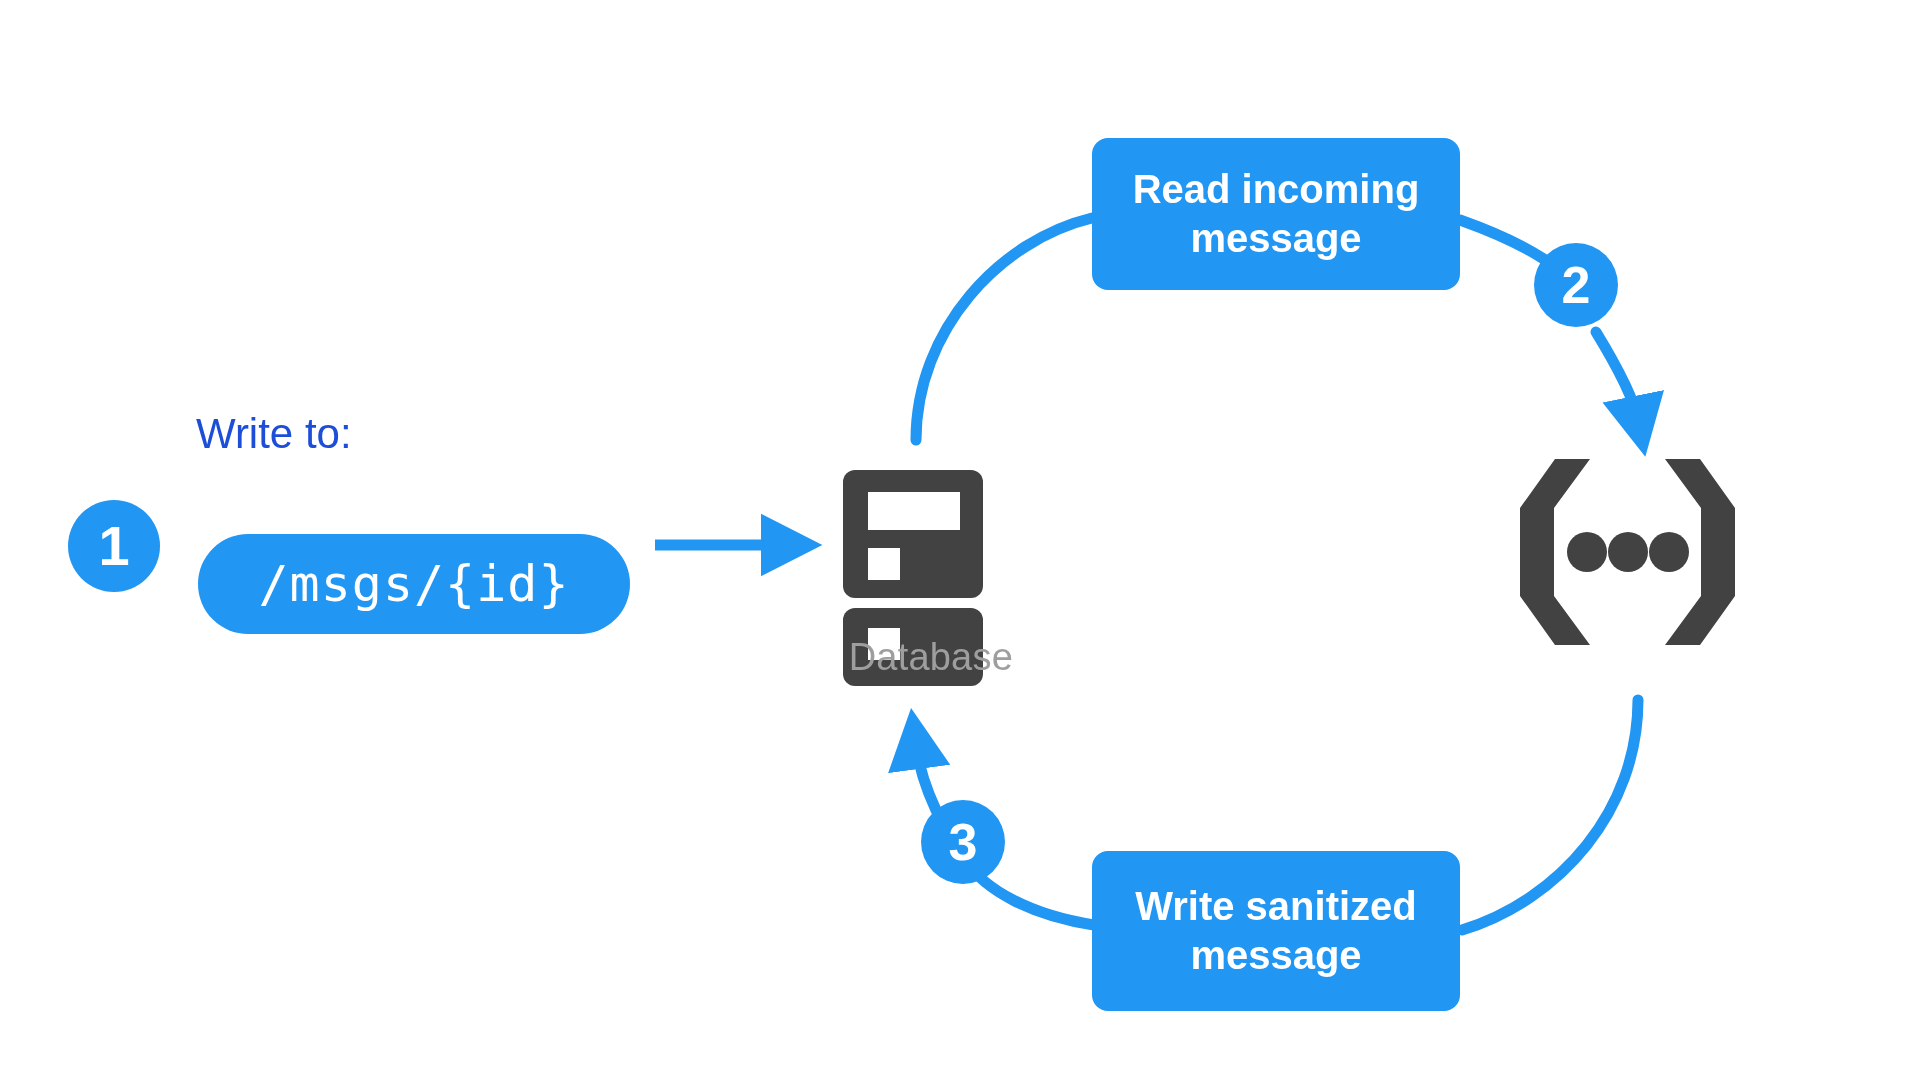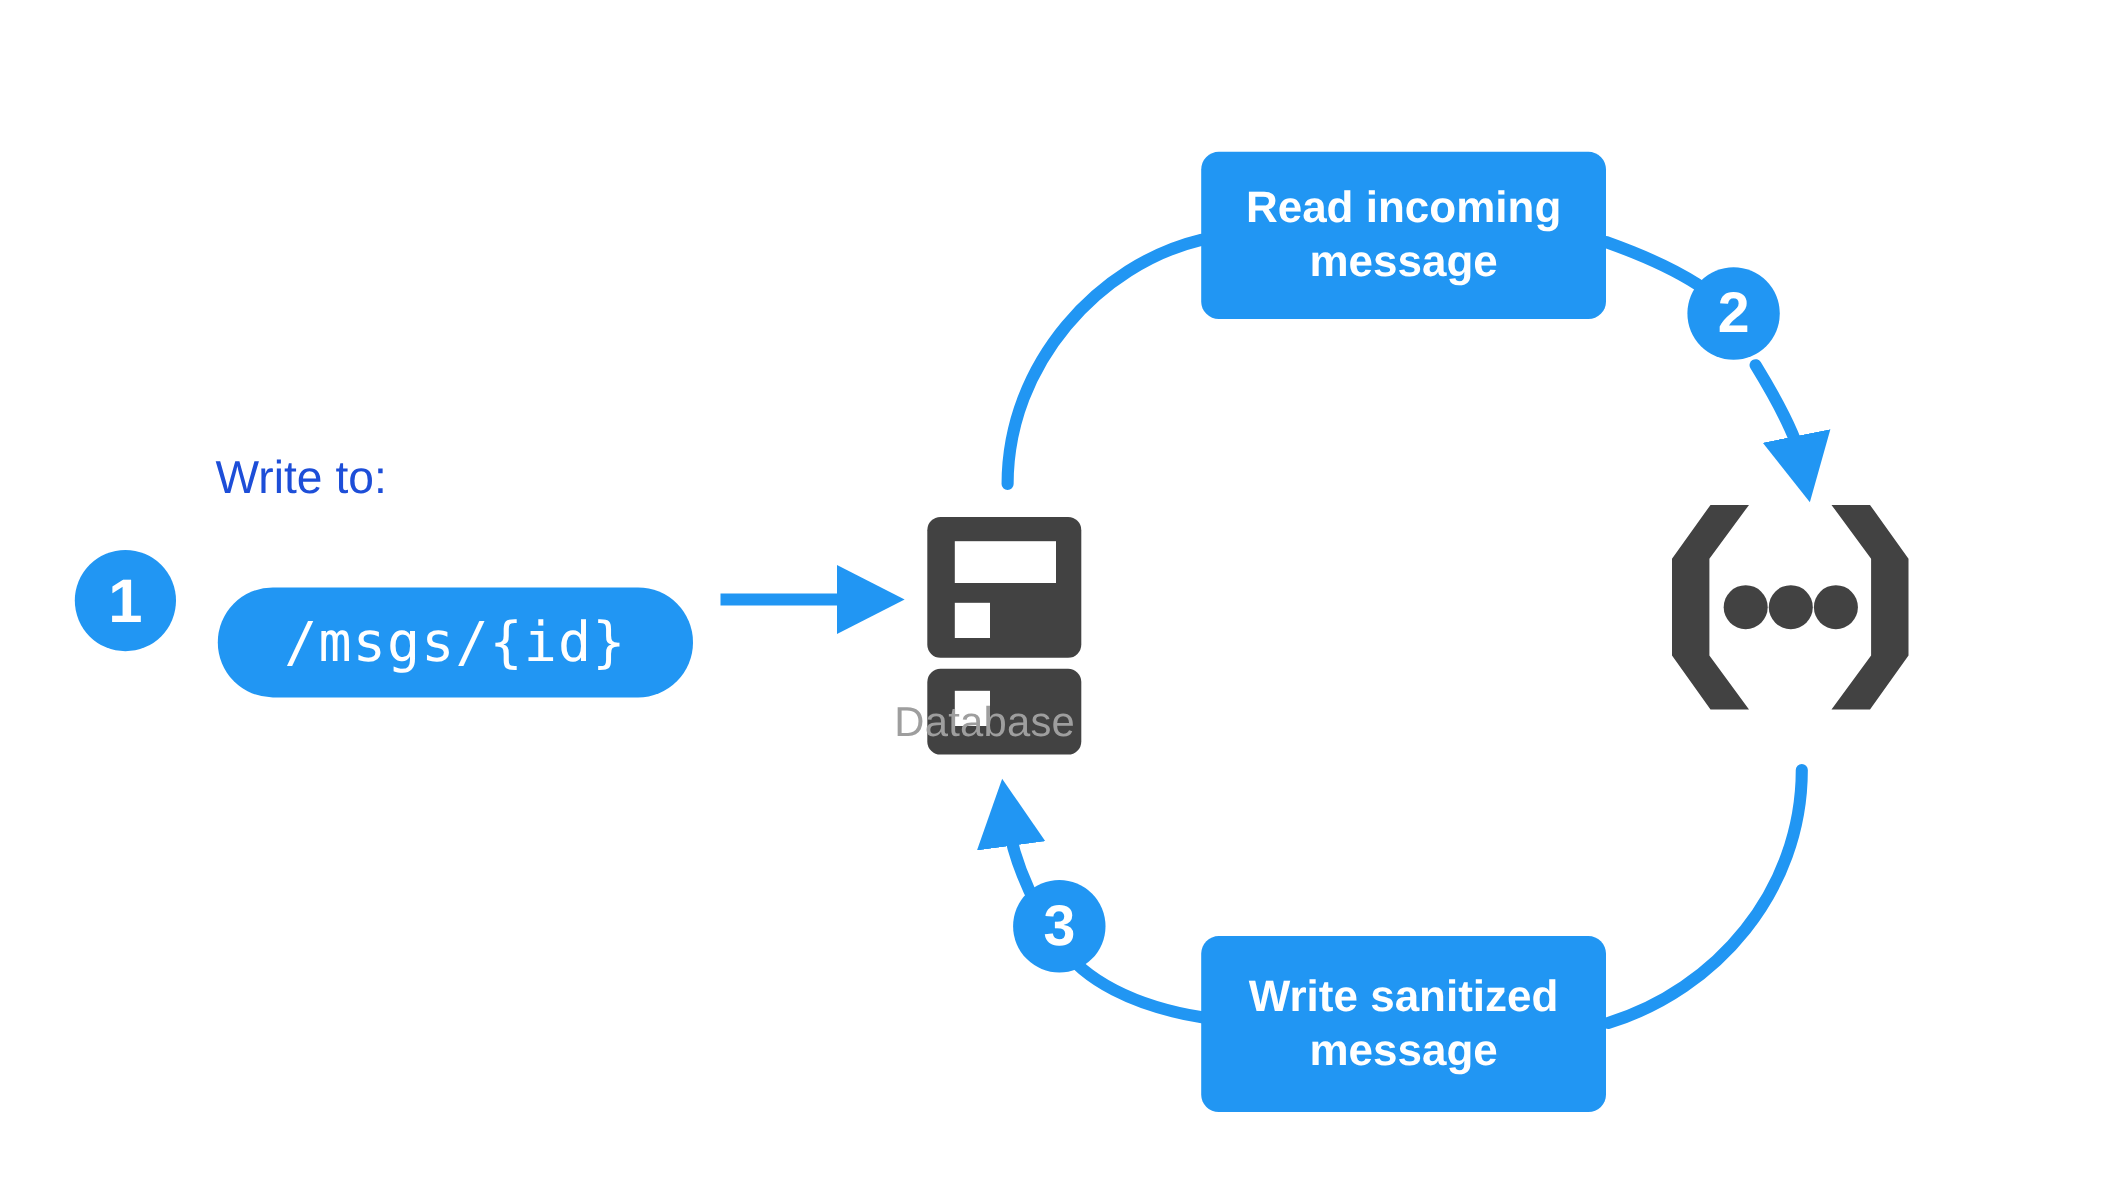--- a/index.html
+++ b/index.html
@@ -28,21 +28,21 @@
     height: 1080px;
   }
   .node-label {
     position: absolute;
     color: #9e9e9e;
     font-family: "Liberation Sans", sans-serif;
     font-size: 38px;
     font-weight: 400;
     letter-spacing: 0.2px;
     white-space: nowrap;
-    text-align: left;
+    text-align: right;
   }
   .write-to-label {
     position: absolute;
     left: 196px;
     top: 410px;
     color: #1d4ed8;
     font-family: "Liberation Sans", sans-serif;
     font-size: 42px;
     font-weight: normal;
     white-space: nowrap;

